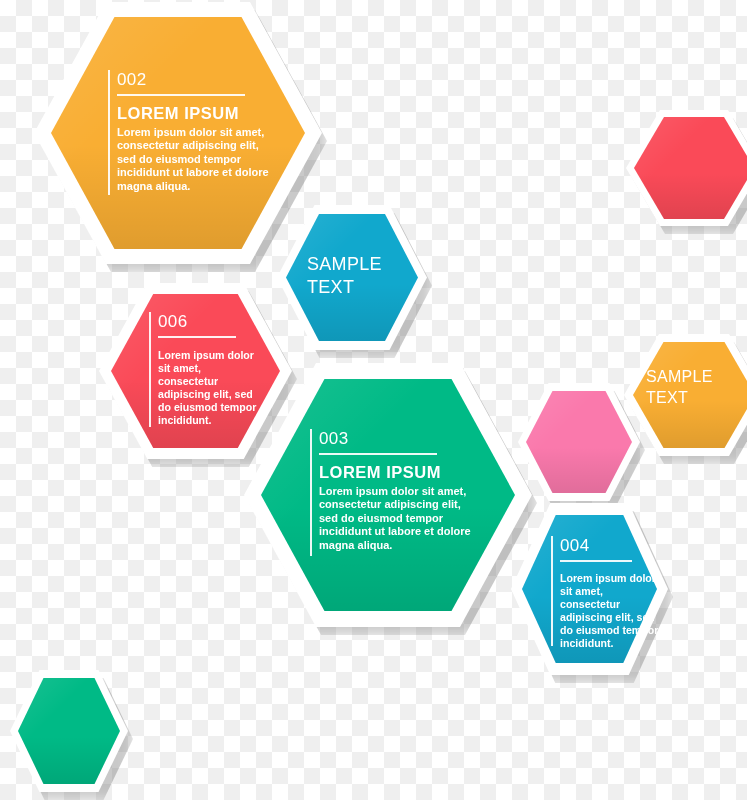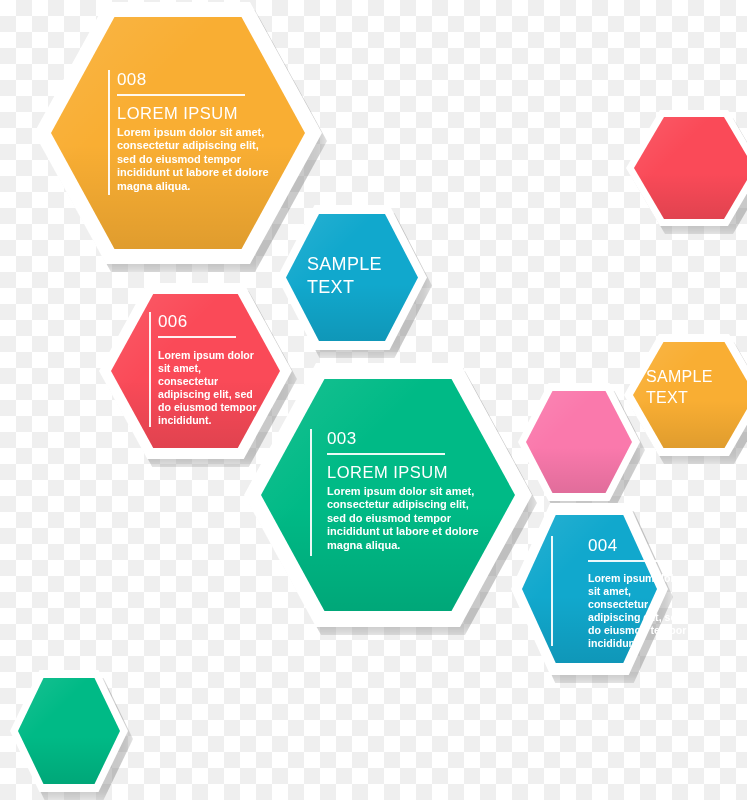--- a/index.html
+++ b/index.html
@@ -48,21 +48,21 @@
   .content{position:absolute;z-index:3;color:#ffffff;}
   .vline{position:absolute;left:0;top:0;width:2px;background:#ffffff;opacity:.92;}
   .inner{position:absolute;left:0;top:0;}
   .num{
     font-size:17px;line-height:19px;letter-spacing:.4px;
     padding-left:9px;color:#ffffff;font-weight:400;
   }
   .hline{height:2px;background:#ffffff;opacity:.92;margin-left:9px;margin-top:5px;}
   .head{
     font-size:16.5px;line-height:20px;letter-spacing:.5px;
-    padding-left:9px;margin-top:7px;font-weight:400;color:#ffffff;
+    padding-left:9px;margin-top:7px;font-weight:700;color:#ffffff;
   }
   .body{
     font-size:11px;line-height:13.4px;padding-left:9px;margin-top:3px;
     color:#ffffff;font-weight:700;
   }
   .body.sm{font-size:10.6px;line-height:13px;}
 
   .sample{
     position:absolute;z-index:3;color:#ffffff;
     font-size:18px;line-height:23px;letter-spacing:.3px;
@@ -81,21 +81,21 @@
   </div>
 
   <div class="hex-wrap" style="left:34px;top:2px;width:288px;height:262px;">
     <div class="hex-shadow"></div>
     <div class="hex-ring"></div>
     <div class="hex-face" style="left:17px;top:15px;width:254px;height:232px;background:#F9AE33;"></div>
 
     <div class="content" style="left:74px;top:68px;width:170px;">
       <div class="vline" style="height:125px;"></div>
       <div class="inner" style="width:170px;">
-        <div class="num">008</div>
+        <div class="num">002</div>
         <div class="hline" style="width:128px;"></div>
         <div class="head">LOREM IPSUM</div>
         <div class="body" style="width:157px;">Lorem ipsum dolor sit amet, consectetur adipiscing elit, sed do eiusmod tempor incididunt ut labore et dolore magna aliqua.</div>
       </div>
     </div>
   </div>
 
   <div class="hex-wrap" style="left:277px;top:205px;width:150px;height:145px;">
     <div class="hex-shadow"></div>
     <div class="hex-ring"></div>
@@ -137,37 +137,37 @@
     <div class="hex-face" style="left:8px;top:8px;width:106px;height:102px;background:#FA79AC;"></div>
   </div>
 
   <div class="hex-wrap" style="left:244px;top:363px;width:288px;height:264px;">
     <div class="hex-shadow"></div>
     <div class="hex-ring"></div>
     <div class="hex-face" style="left:17px;top:16px;width:254px;height:232px;background:#00BA86;"></div>
 
     <div class="content" style="left:66px;top:66px;width:180px;">
       <div class="vline" style="height:127px;"></div>
-      <div class="inner" style="width:180px;padding-left:8px;">
+      <div class="inner" style="width:180px;">
         <div class="num">003</div>
         <div class="hline" style="width:118px;"></div>
         <div class="head">LOREM IPSUM</div>
         <div class="body" style="width:157px;">Lorem ipsum dolor sit amet, consectetur adipiscing elit, sed do eiusmod tempor incididunt ut labore et dolore magna aliqua.</div>
       </div>
     </div>
   </div>
 
   <div class="hex-wrap" style="left:511px;top:503px;width:157px;height:172px;">
     <div class="hex-shadow"></div>
     <div class="hex-ring"></div>
     <div class="hex-face" style="left:11px;top:12px;width:135px;height:148px;background:#11A8CD;"></div>
 
     <div class="content" style="left:40px;top:33px;width:116px;">
       <div class="vline" style="height:110px;"></div>
-      <div class="inner" style="width:116px;margin-left:28px;">
+      <div class="inner" style="width:116px;">
         <div class="num">004</div>
         <div class="hline" style="width:72px;"></div>
         <div class="body sm" style="width:100px;margin-top:10px;">Lorem ipsum dolor sit amet, consectetur adipiscing elit, sed do eiusmod tempor incididunt.</div>
       </div>
     </div>
   </div>
 
   <div class="hex-wrap" style="left:10px;top:670px;width:118px;height:122px;">
     <div class="hex-shadow"></div>
     <div class="hex-ring"></div>

